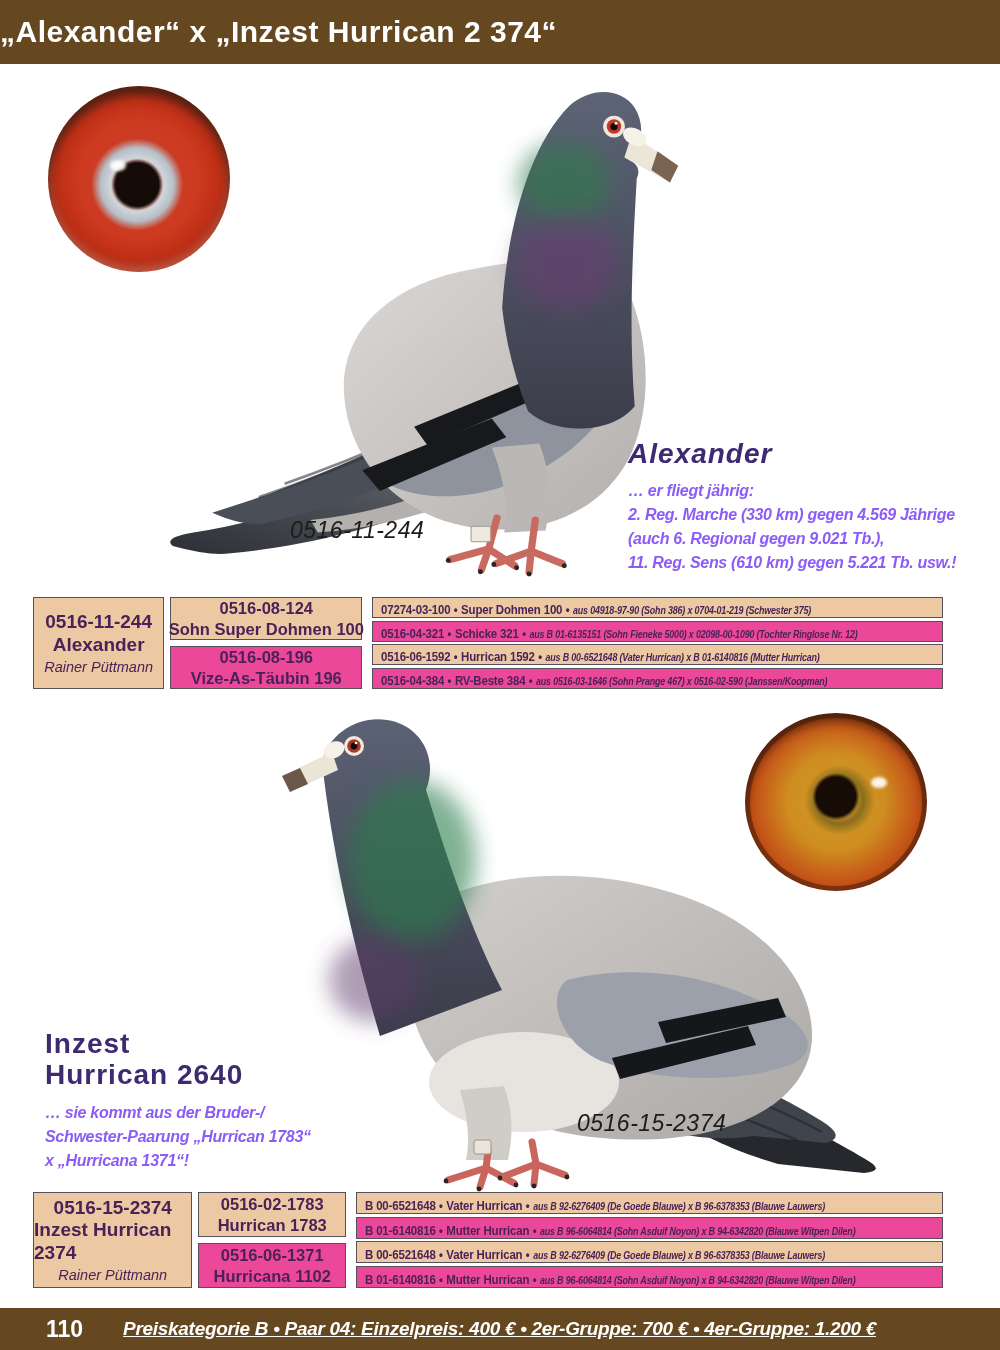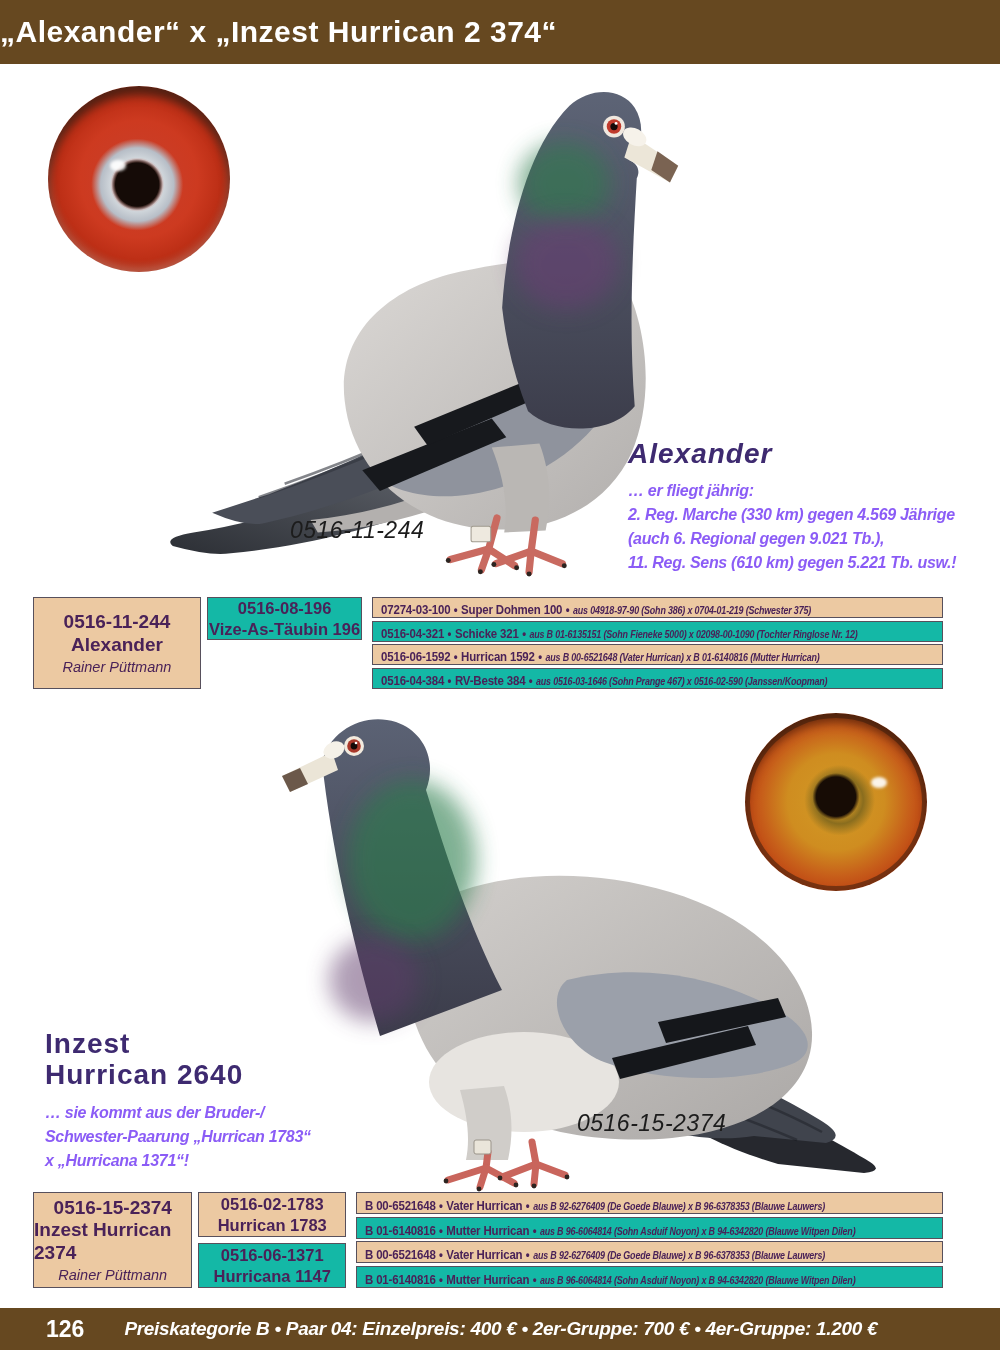--- a/index.html
+++ b/index.html
@@ -4,21 +4,21 @@
 <style>
   html,body { margin:0; padding:0; background:#ffffff; font-family:"Liberation Sans", sans-serif; }
   .page { position:relative; width:1000px; height:1350px; background:#ffffff; overflow:hidden; }
 
   
   .bar { position:absolute; left:0; width:1000px; background:#664820; color:#ffffff; display:flex; align-items:center; }
   .header-bar { top:0; height:64px; }
   .header-title { font-size:30px; font-weight:bold; letter-spacing:.5px; white-space:nowrap; }
   .footer-bar { top:1308px; height:42px; }
   .footer-pagenum { margin-left:46px; font-size:23px; font-weight:bold; }
-  .footer-price { margin-left:40px; font-size:19px; font-weight:bold; font-style:italic; letter-spacing:-.3px; white-space:nowrap; }
+  .footer-price { margin-left:40px; font-size:19px; font-weight:bold; font-style:italic; letter-spacing:-.3px; white-space:nowrap;text-decoration:underline; }
 
   
   .eye { position:absolute; border-radius:50%; }
   .eye::after { content:""; position:absolute; left:21%; bottom:-13px; width:58%; height:30%;
                 background:#f1e4da; border-radius:50%; z-index:-1; }
   .eye::before { content:""; position:absolute; width:16px; height:11px; background:rgba(255,255,255,.9);
                  border-radius:50%; filter:blur(1.5px); }
   .eye1 { left:48px; top:86px; width:182px; height:186px;
     background:
       radial-gradient(circle at 49% 53%, #150b07 0%, #150b07 16%, rgba(21,11,7,0) 19%),
@@ -48,21 +48,21 @@
   .alex-block { position:absolute; left:628px; top:438px; width:370px; }
   .inzest-block { position:absolute; left:45px; top:1028px; width:360px; }
   .perf { margin-top:10px; font-size:16px; font-weight:bold; font-style:italic; color:#8b5cf6; line-height:1.5; letter-spacing:-.3px; white-space:nowrap; }
 
   
   .ped-table { position:absolute; left:33px; width:910px; display:flex; }
   .table1 { top:597px; height:92px; }
   .table2 { top:1192px; height:96px; }
   .cell { border:1.5px solid #57505c; box-sizing:border-box; }
   .tan { background:#ecc9a2; }
-  .cream { background:#14b8a6; }
+  .cream { background:#ec4899; }
   .subject-cell { width:207px; display:flex; flex-direction:column; align-items:center; justify-content:center; }
   .subj-ring, .subj-name { font-weight:bold; font-size:19px; color:#4a2258; line-height:1.16; }
   .subj-breeder { font-style:italic; font-size:14.5px; color:#4a2258; margin-top:3px; }
   .mid-col { width:192px; margin-left:6px; display:flex; flex-direction:column; justify-content:space-between; }
   .mid-cell { height:43px; display:flex; flex-direction:column; align-items:center; justify-content:center; }
   .table2 .mid-cell { height:45px; }
   .mid-ring, .mid-name { font-weight:bold; font-size:16.5px; color:#4a2258; line-height:1.22; white-space:nowrap; }
   .gp-col { flex:1; margin-left:10px; display:flex; flex-direction:column; justify-content:space-between; }
   .gp-row { height:21px; display:flex; align-items:flex-end; padding-left:8px; overflow:hidden; }
   .table2 .gp-row { height:22px; }
@@ -167,20 +167,24 @@
     </div>
   </div>
 
   <div class="ped-table table1">
     <div class="cell tan subject-cell">
       <div class="subj-ring">0516-11-244</div>
       <div class="subj-name">Alexander</div>
       <div class="subj-breeder">Rainer Püttmann</div>
     </div>
     <div class="mid-col">
+      <div class="cell tan mid-cell">
+        <div class="mid-ring">0516-08-124</div>
+        <div class="mid-name">Sohn Super Dohmen 100</div>
+      </div>
       <div class="cell cream mid-cell">
         <div class="mid-ring">0516-08-196</div>
         <div class="mid-name">Vize-As-Täubin 196</div>
       </div>
     </div>
     <div class="gp-col">
       <div class="cell tan gp-row">
         <div class="gp-inner">
           <span class="gp-ring">07274-03-100</span>
           <span class="gp-sep">•</span>
@@ -308,21 +312,21 @@
       <div class="subj-name">Inzest Hurrican 2374</div>
       <div class="subj-breeder">Rainer Püttmann</div>
     </div>
     <div class="mid-col">
       <div class="cell tan mid-cell">
         <div class="mid-ring">0516-02-1783</div>
         <div class="mid-name">Hurrican 1783</div>
       </div>
       <div class="cell cream mid-cell">
         <div class="mid-ring">0516-06-1371</div>
-        <div class="mid-name">Hurricana 1147</div>
+        <div class="mid-name">Hurricana 1102</div>
       </div>
     </div>
     <div class="gp-col">
       <div class="cell tan gp-row">
         <div class="gp-inner">
           <span class="gp-ring">B 00-6521648</span>
           <span class="gp-sep">•</span>
           <span class="gp-name">Vater Hurrican</span>
           <span class="gp-sep">•</span>
           <span class="gp-details">aus B 92-6276409 (De Goede Blauwe) x B 96-6378353 (Blauwe Lauwers)</span>
@@ -352,17 +356,17 @@
           <span class="gp-sep">•</span>
           <span class="gp-name">Mutter Hurrican</span>
           <span class="gp-sep">•</span>
           <span class="gp-details">aus B 96-6064814 (Sohn Asduif Noyon) x B 94-6342820 (Blauwe Witpen Dilen)</span>
         </div>
       </div>
     </div>
   </div>
 
   <div class="bar footer-bar">
-    <span class="footer-pagenum">126</span>
+    <span class="footer-pagenum">110</span>
     <span class="footer-price">Preiskategorie B • Paar 04: Einzelpreis: 400 € • 2er-Gruppe: 700 € • 4er-Gruppe: 1.200 €</span>
   </div>
 
 </div>
 
 </body></html>

